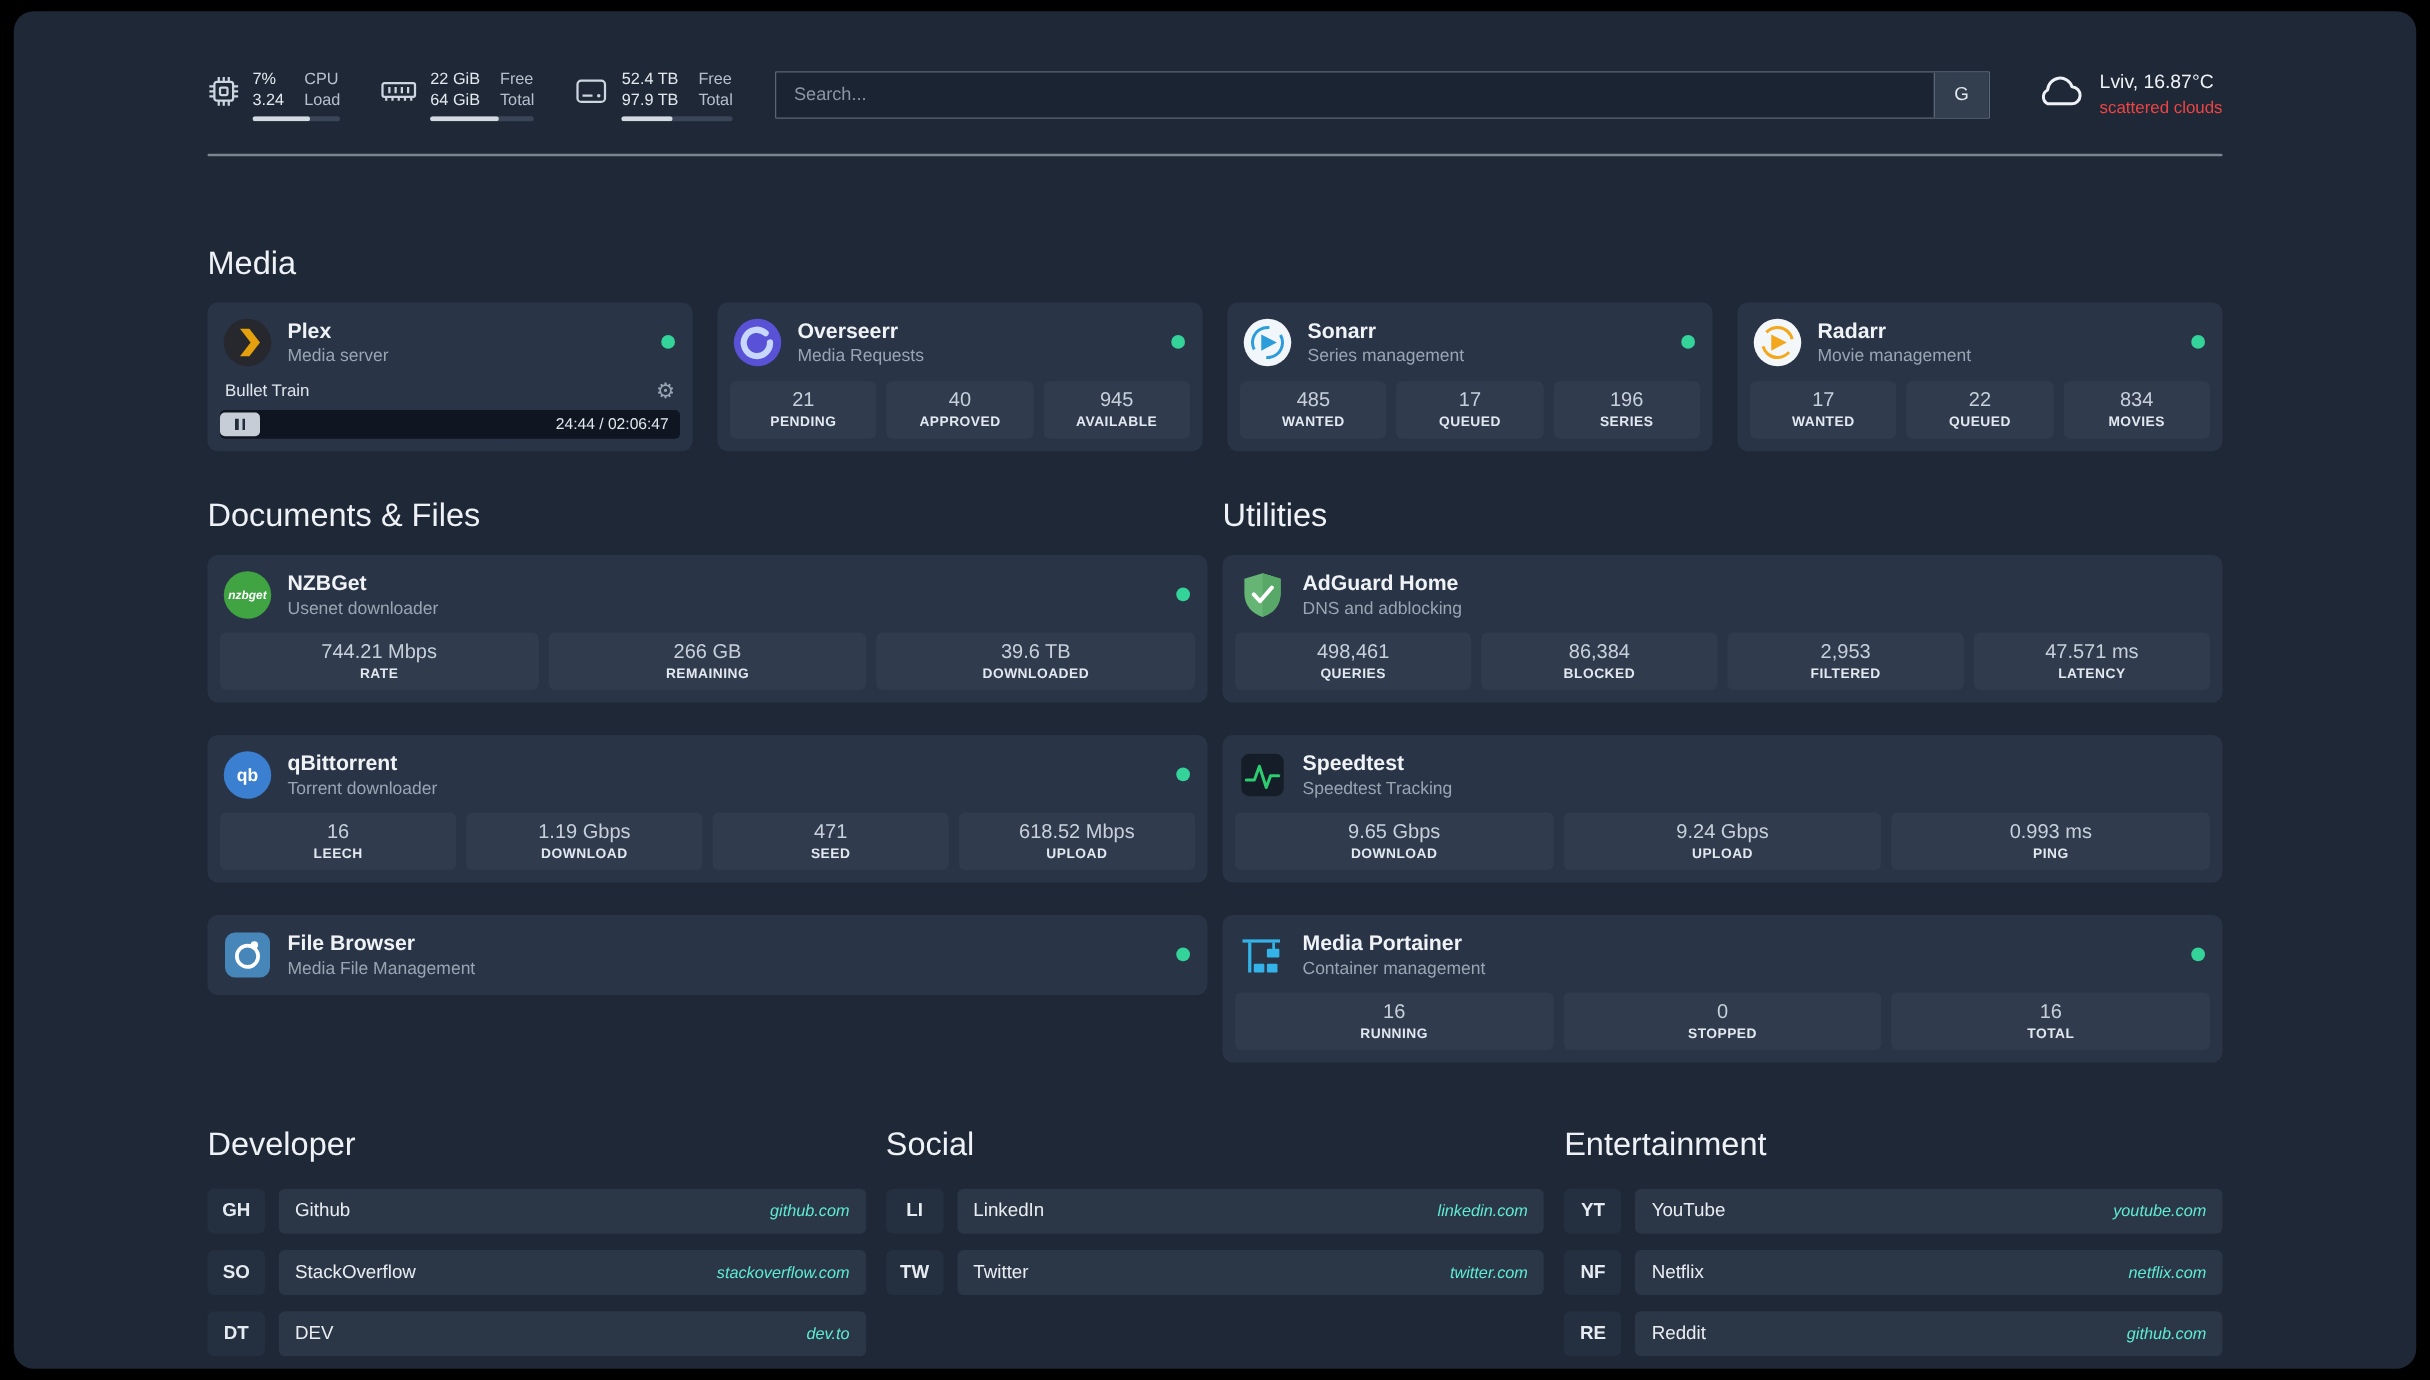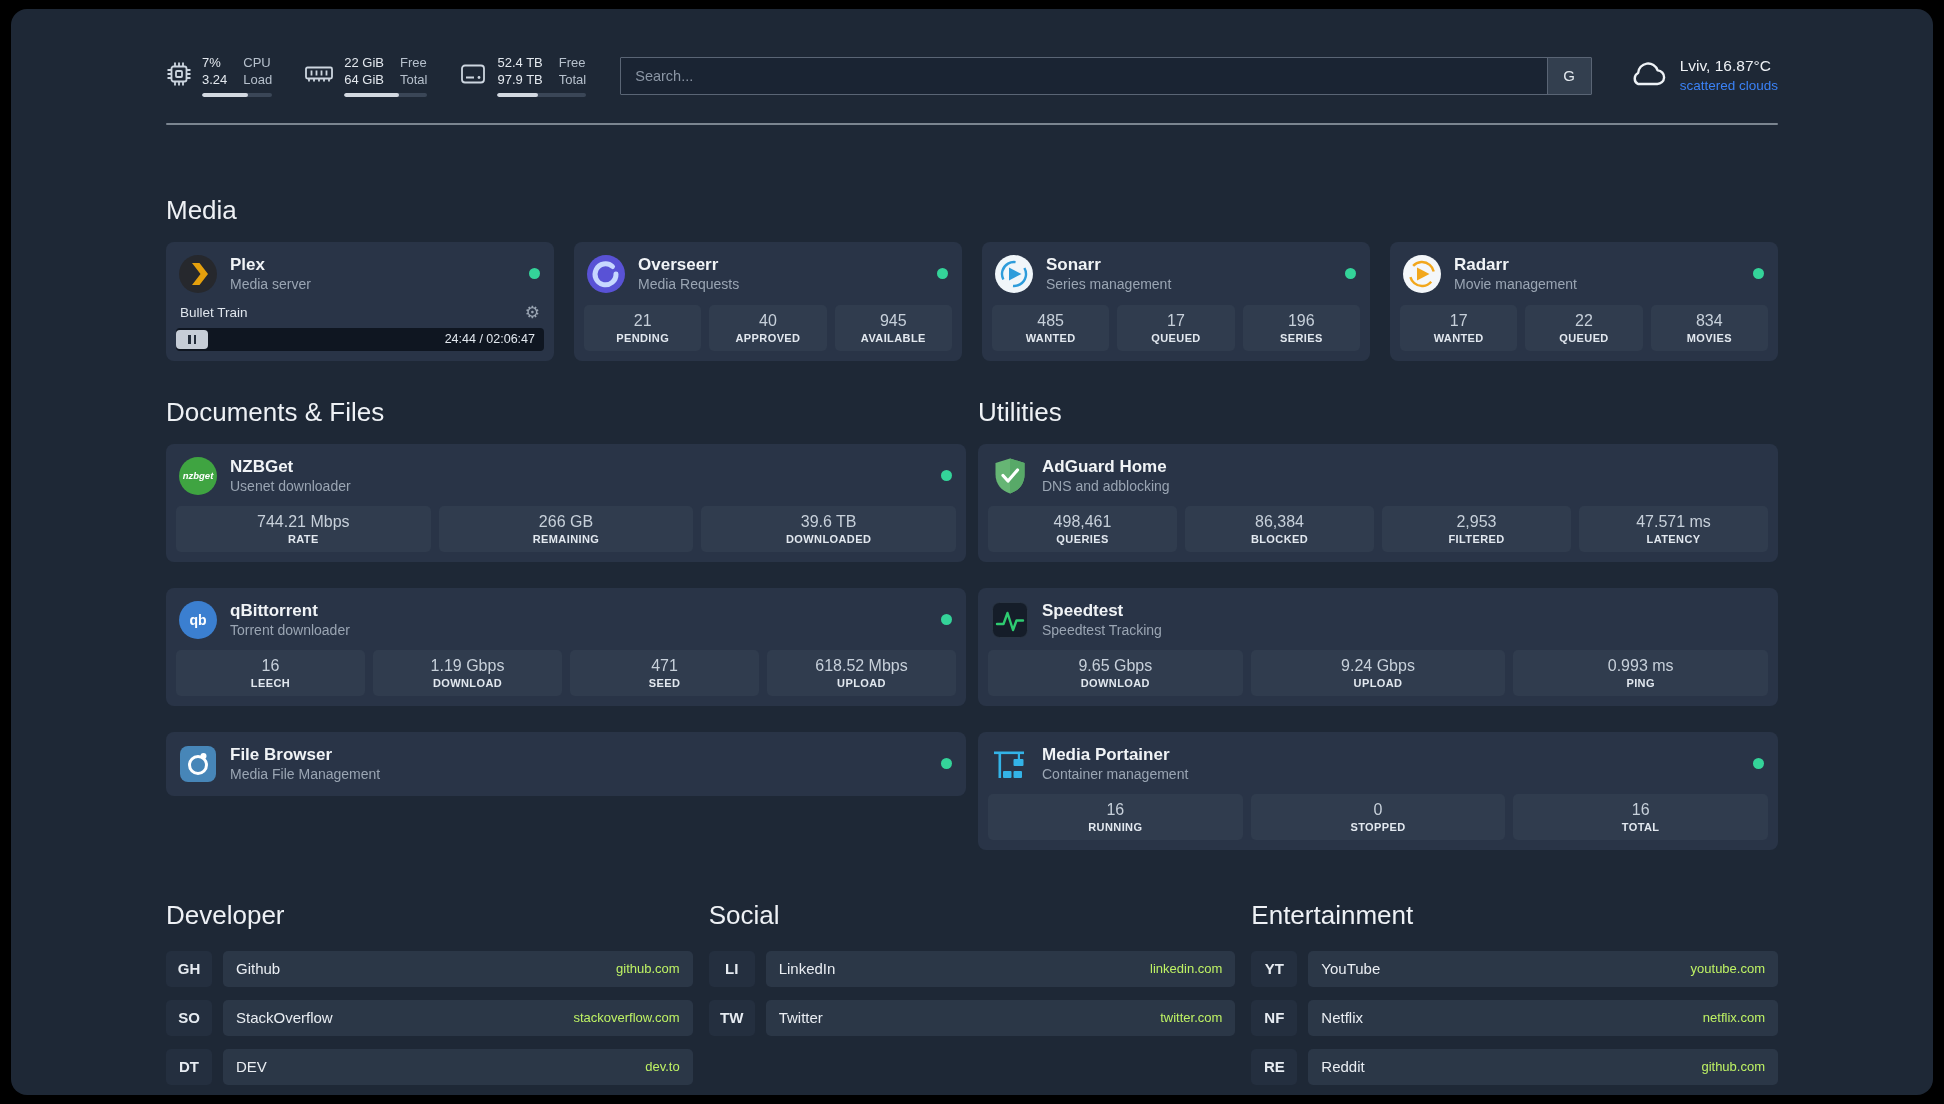--- a/index.html
+++ b/index.html
@@ -28,21 +28,21 @@
     background:#1a2433;border:1px solid #5a6575;border-radius:1px;overflow:hidden;}
   .search input{flex:1;height:100%;background:transparent;border:0;outline:0;
     color:#e8ecf1;font-size:14.5px;padding:0 14px;font-family:"Liberation Sans",sans-serif;}
   .search input::placeholder{color:#8b96a5;}
   .g-btn{width:44px;height:100%;background:#333f4f;border:0;border-left:1px solid #5a6575;
     color:#e3e8ee;font-size:15px;cursor:pointer;font-family:"Liberation Sans",sans-serif;}
 
   .weather{display:flex;align-items:center;gap:12px;}
   .weather-text{display:flex;flex-direction:column;line-height:1.35;}
   .weather-loc{font-size:15.5px;color:#eef1f5;}
-  .weather-cond{font-size:13.5px;color:#3b82f6;}
+  .weather-cond{font-size:13.5px;color:#ef4444;}
 
   .divider{margin-top:26px;height:2px;background:rgba(201,209,218,0.55);border-radius:1px;}
 
   
   .section-title{font-size:26px;font-weight:500;color:#eef1f5;margin:0;}
   .media-title{margin:70px 0 16px;}
   .col-title{margin:36px 0 16px;}
 
   .media-row{display:grid;grid-template-columns:repeat(4,1fr);gap:20px;}
   .columns{display:grid;grid-template-columns:1fr 1fr;gap:12px;align-items:start;}
@@ -75,21 +75,21 @@
 
   
   .bm-grid{display:grid;grid-template-columns:repeat(3,1fr);gap:16px;margin-top:50px;align-items:start;}
   .bm-title{font-size:26px;font-weight:500;color:#eef1f5;margin:0 0 20px;}
   .bm-row{display:flex;align-items:stretch;gap:11px;margin-bottom:13px;height:36px;cursor:pointer;}
   .bm-abbr{width:46px;flex:0 0 46px;background:#242f3f;border-radius:5px;display:flex;
     align-items:center;justify-content:center;font-size:15px;font-weight:600;color:#e6ebf1;}
   .bm-body{flex:1;background:#2b3747;border-radius:5px;display:flex;align-items:center;
     justify-content:space-between;padding:0 13px;min-width:0;}
   .bm-name{font-size:15px;color:#e9edf2;}
-  .bm-domain{font-size:13px;color:#bef264;}
+  .bm-domain{font-size:13px;color:#5eead4;font-style:italic;}
 </style>
 </head>
 <body>
 
 <div class="frame">
   <div class="content">
 
     <header class="topbar">
       <div class="resources">
 

